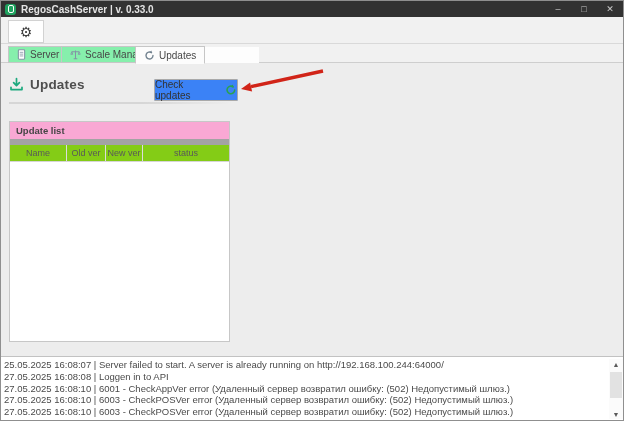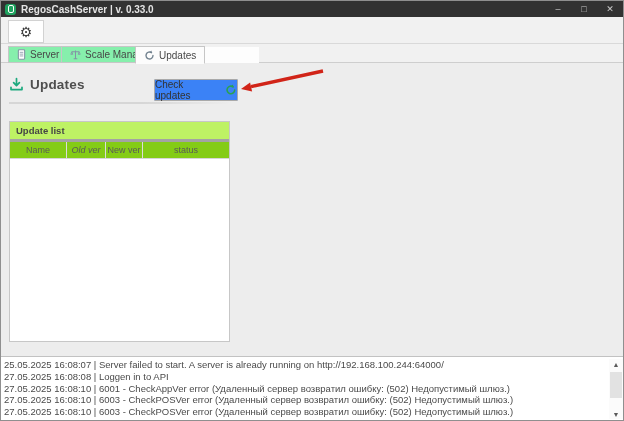--- a/index.html
+++ b/index.html
@@ -37,28 +37,28 @@
   .heading-row{position:absolute;left:8px;top:76px;display:flex;align-items:center;gap:6px;}
   .heading{font-size:13.5px;font-weight:bold;color:#4f4f4f;letter-spacing:.2px;}
   .hdivider{position:absolute;left:8px;top:101px;width:222px;height:2px;
     background:linear-gradient(to right,#d6d6d6 60%,rgba(214,214,214,0));}
   .checkbtn{position:absolute;left:153px;top:78px;width:84px;height:22px;background:#3b82f6;
     border:1px solid #a9a9a9;border-radius:1px;box-sizing:border-box;display:flex;
     align-items:center;justify-content:center;gap:5px;font-size:10px;color:#333;}
   
   .grouplist{position:absolute;left:8px;top:120px;width:221px;height:221px;background:#fff;
     border:1px solid #c7c7c7;box-sizing:border-box;display:flex;flex-direction:column;}
-  .grouphead{height:17px;line-height:17px;background:#bef264;border-bottom:3px solid #a3a3a3;
+  .grouphead{height:17px;line-height:17px;background:#f9a8d4;border-bottom:6px solid #a3a3a3;
     padding-left:6px;font-size:9.5px;font-weight:bold;color:#454545;}
   .colrow{height:16px;display:flex;background:#84cc16;border-bottom:1px solid #d6d6d6;
     font-size:9px;color:#595959;}
   .col{display:flex;align-items:center;justify-content:center;border-right:1px solid #dcdcdc;
     box-sizing:border-box;}
   .col:last-child{border-right:none;}
-  .c-name{width:57px;} .c-old{width:39px;font-style:italic;} .c-new{width:37px;} .c-status{flex:1;}
+  .c-name{width:57px;} .c-old{width:39px;} .c-new{width:37px;} .c-status{flex:1;}
   .listbody{flex:1;background:#ffffff;}
   
   .logpanel{position:absolute;left:0;top:355px;width:624px;height:66px;background:#ffffff;
     border-top:1px solid #c2c2c2;box-sizing:border-box;overflow:hidden;}
   .logline{font-size:9.5px;line-height:11.8px;color:#4a4a4a;white-space:nowrap;
     padding-left:3px;}
   .logpanel .inner{padding-top:2px;}
   .vscroll{position:absolute;right:2px;top:2px;width:14px;height:60px;background:#fbfbfb;}
   .varrow{position:absolute;left:0;width:14px;height:10px;display:flex;align-items:center;
     justify-content:center;font-size:7px;color:#5a5a5a;}

